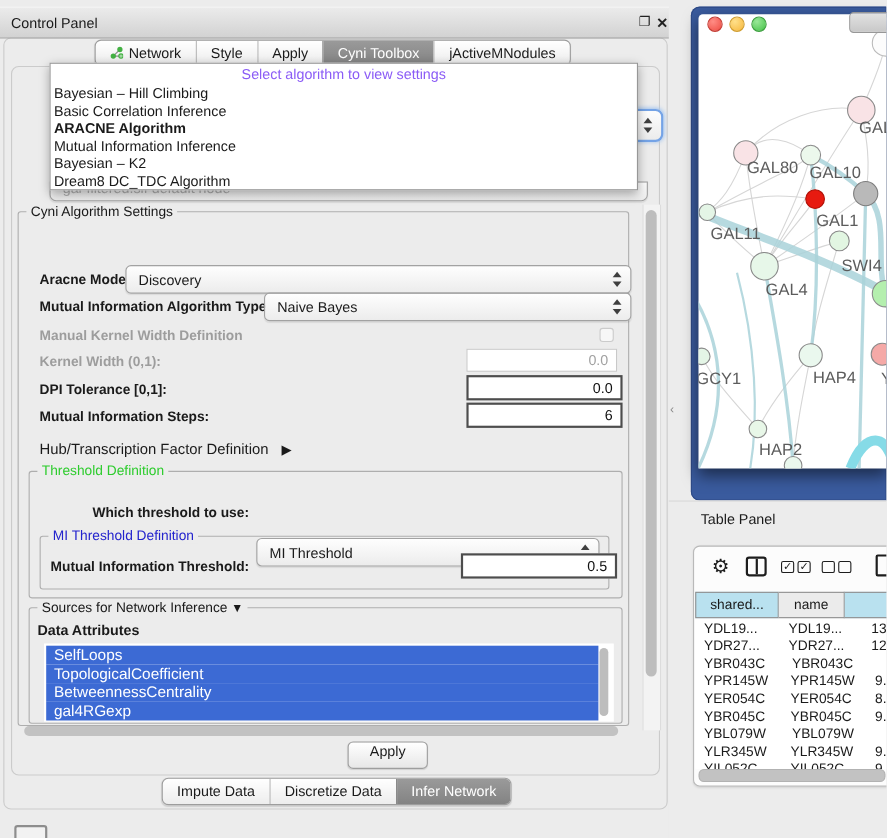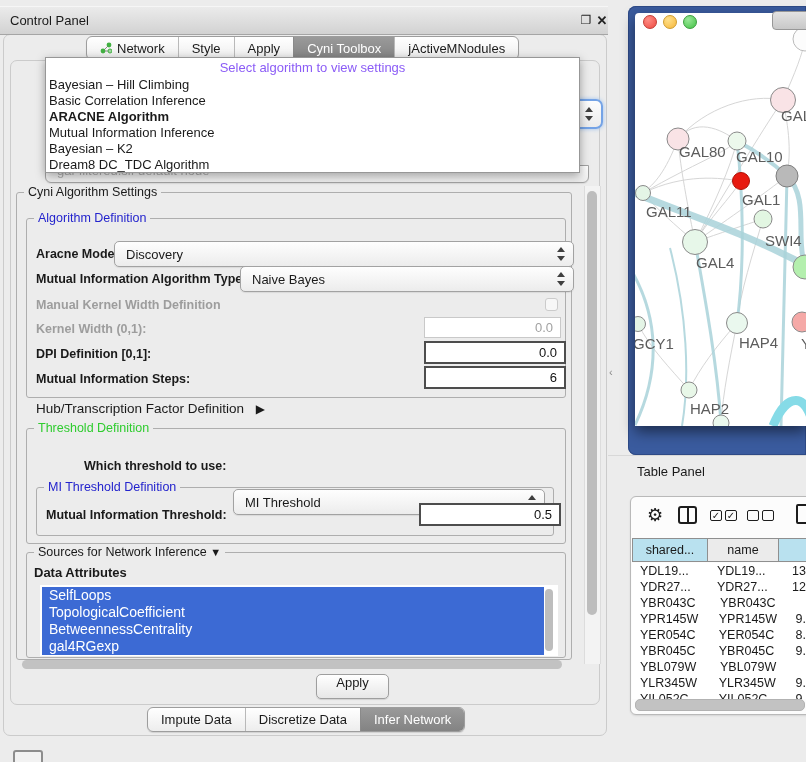--- a/index.html
+++ b/index.html
@@ -117,38 +117,35 @@
     <div class="it bold">ARACNE Algorithm</div>
     <div class="it">Mutual Information Inference</div>
     <div class="it">Bayesian – K2</div>
     <div class="it">Dream8 DC_TDC Algorithm</div>
   </div>
 
   <div class="a grp" style="left:16px;top:192px;width:554px;height:466px;">
     <span class="gt">Cyni Algorithm Settings</span>
   </div>
 
-  <div class="a grp" style="left:26px;top:218px;width:538px;height:178px;">
-    <span class="gt blue">Algorithm Definition</span>
-  </div>
   <span class="a lbl" style="left:36px;top:247px;">Aracne Mode:</span>
   <div class="a combo" style="left:114px;top:241px;width:447px;height:24px;">
     <span>Discovery</span>
     <span class="spin"></span>
   </div>
   <span class="a lbl" style="left:36px;top:272px;">Mutual Information Algorithm Type:</span>
   <div class="a combo" style="left:240px;top:266px;width:321px;height:24px;">
     <span>Naive Bayes</span>
     <span class="spin"></span>
   </div>
   <span class="a lbl dis" style="left:36px;top:298px;">Manual Kernel Width Definition</span>
   <div class="a chk" style="left:545px;top:298px;width:13px;height:13px;"></div>
   <span class="a lbl dis" style="left:36px;top:322px;">Kernel Width (0,1):</span>
   <input class="a tfield dis" style="left: 424px; top: 317px; width: 137px; height: 21px;" readonly="" value="0.0">
-  <span class="a lbl" style="left:36px;top:347px;">DPI Definition [0,1]:</span>
+  <span class="a lbl" style="left:36px;top:347px;">DPI Tolerance [0,1]:</span>
   <input class="a tfield active" style="left: 424px; top: 341px; width: 142px; height: 23px;" readonly="" value="0.0">
   <span class="a lbl" style="left:36px;top:372px;">Mutual Information Steps:</span>
   <input class="a tfield active" style="left: 424px; top: 366px; width: 142px; height: 23px;" readonly="" value="6">
 
   <div class="a" style="left:36px;top:401px;font-size:13.5px;">
     <span>Hub/Transcription Factor Definition</span>
     <span style="margin-left:8px;font-size:12px;">▶</span>
   </div>
 
   <div class="a grp" style="left:26px;top:428px;width:538px;height:114px;">
@@ -296,21 +293,21 @@
     <span class="minichk">✓</span>
   </div>
   <div class="a" style="left:747px;top:510px;display:flex;gap:3px;">
     <span class="minichk"></span>
     <span class="minichk"></span>
   </div>
   <div class="a icnbox" style="left:796px;top:504px;width:16px;height:20px;border-radius:2px;"></div>
 
   <div class="a" style="left:632px;top:538px;display:flex;">
     <div class="hcell hblue first" style="width:76px;">shared...</div>
-    <div class="hcell hgray" style="width:71px;">name</div>
+    <div class="hcell hgray" style="width:60px;">name</div>
     <div class="hcell hblue" style="width:62px;"></div>
   </div>
 
   <div class="a" style="left:632px;top:563px;width:174px;height:136px;overflow:hidden;background:#fff;">
     <div class="trow">
         <span class="tc1">YDL19...</span>
         <span class="tc2">YDL19...</span>
         <span class="tc3">13</span>
       </div>
     <div class="trow">

